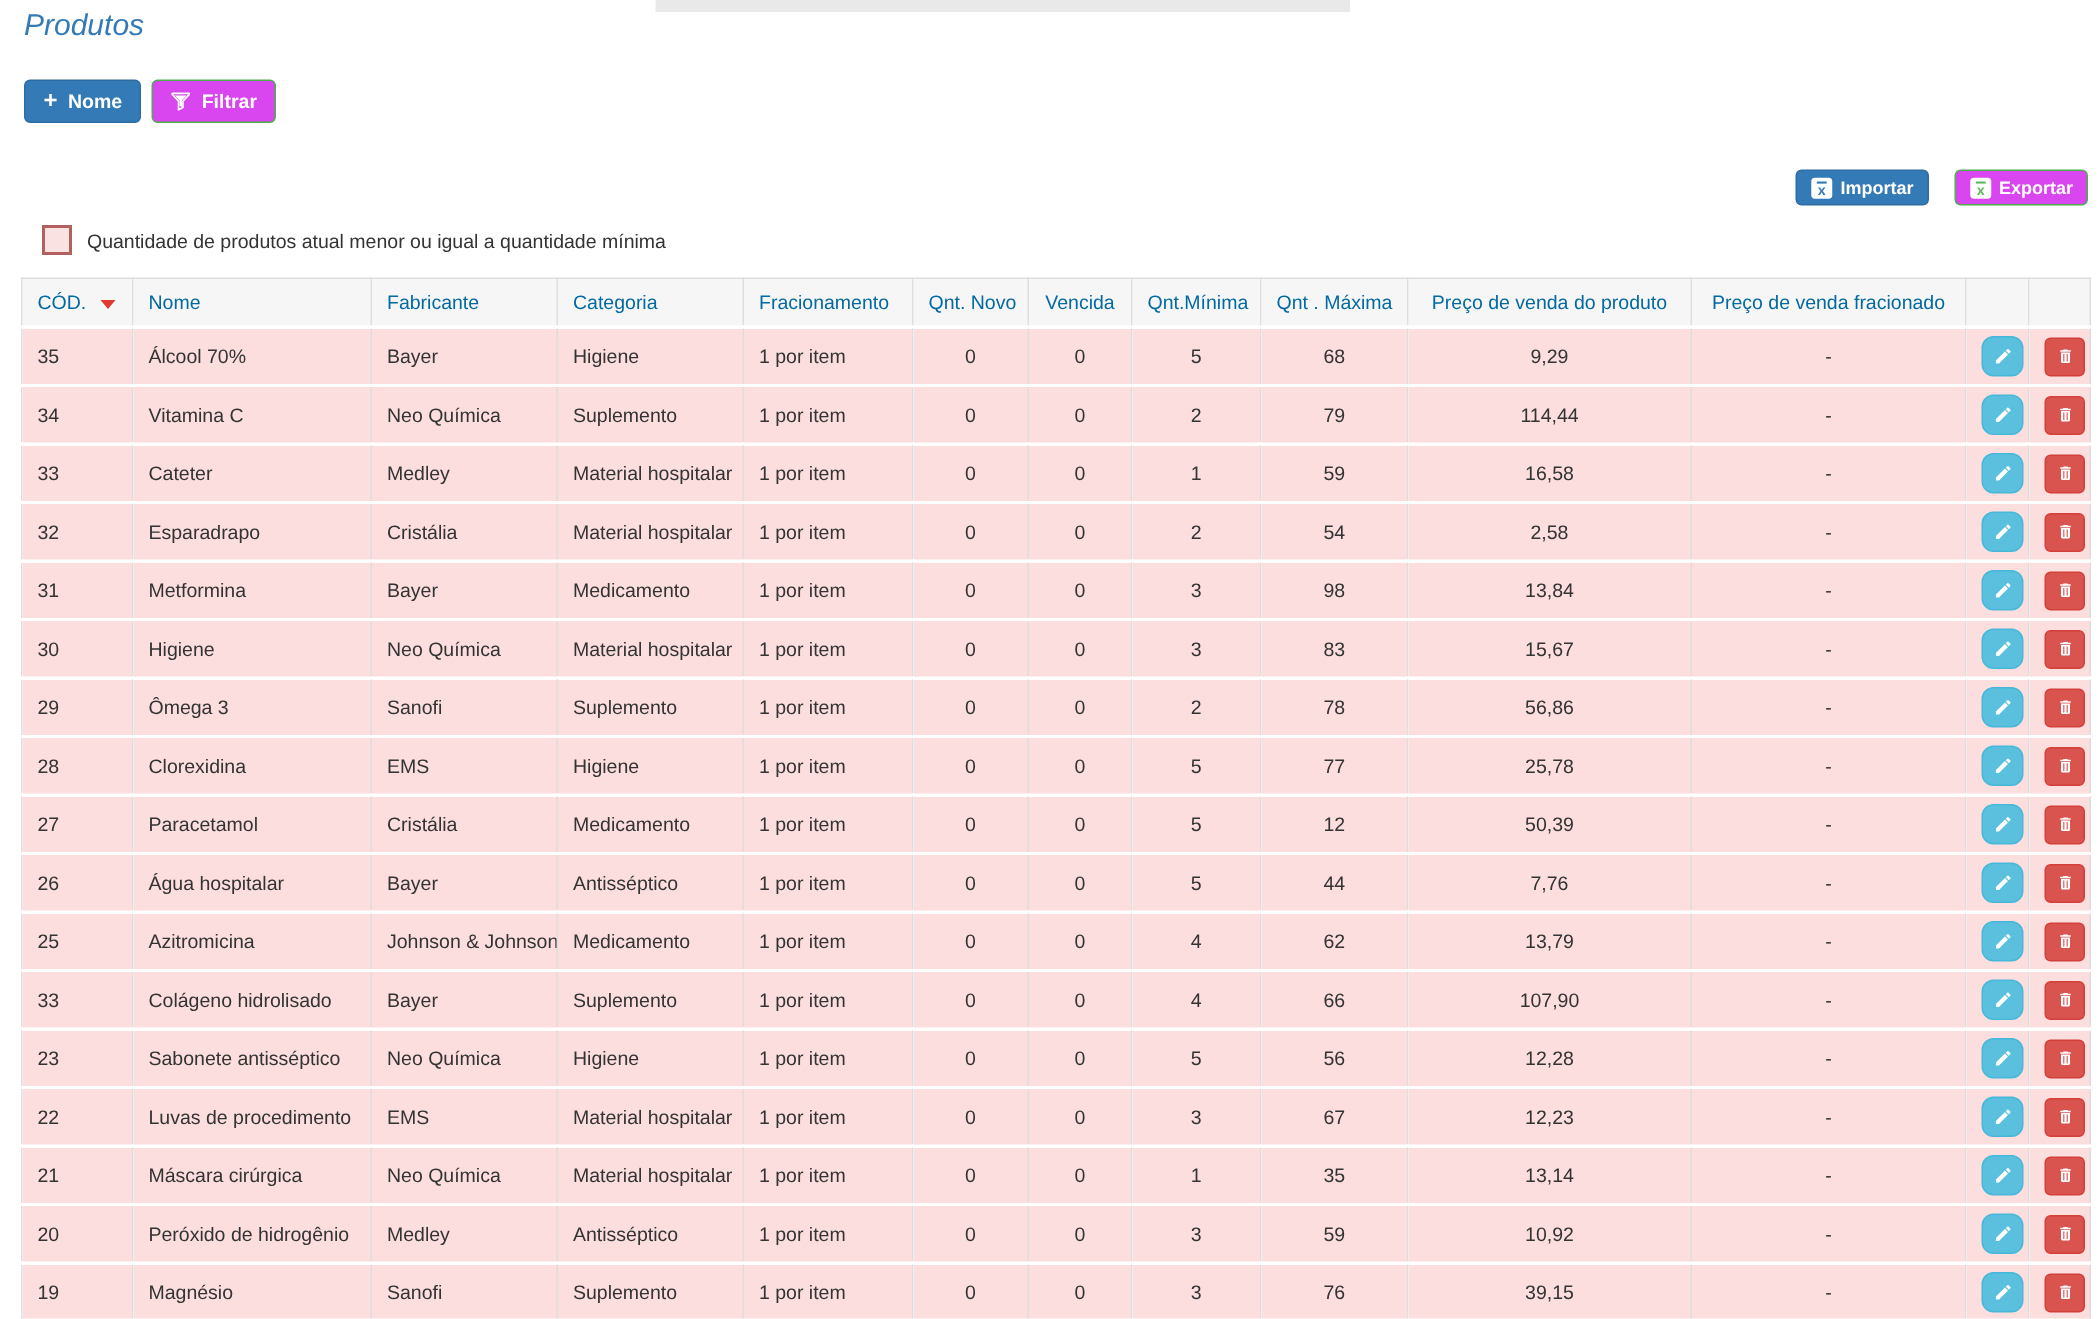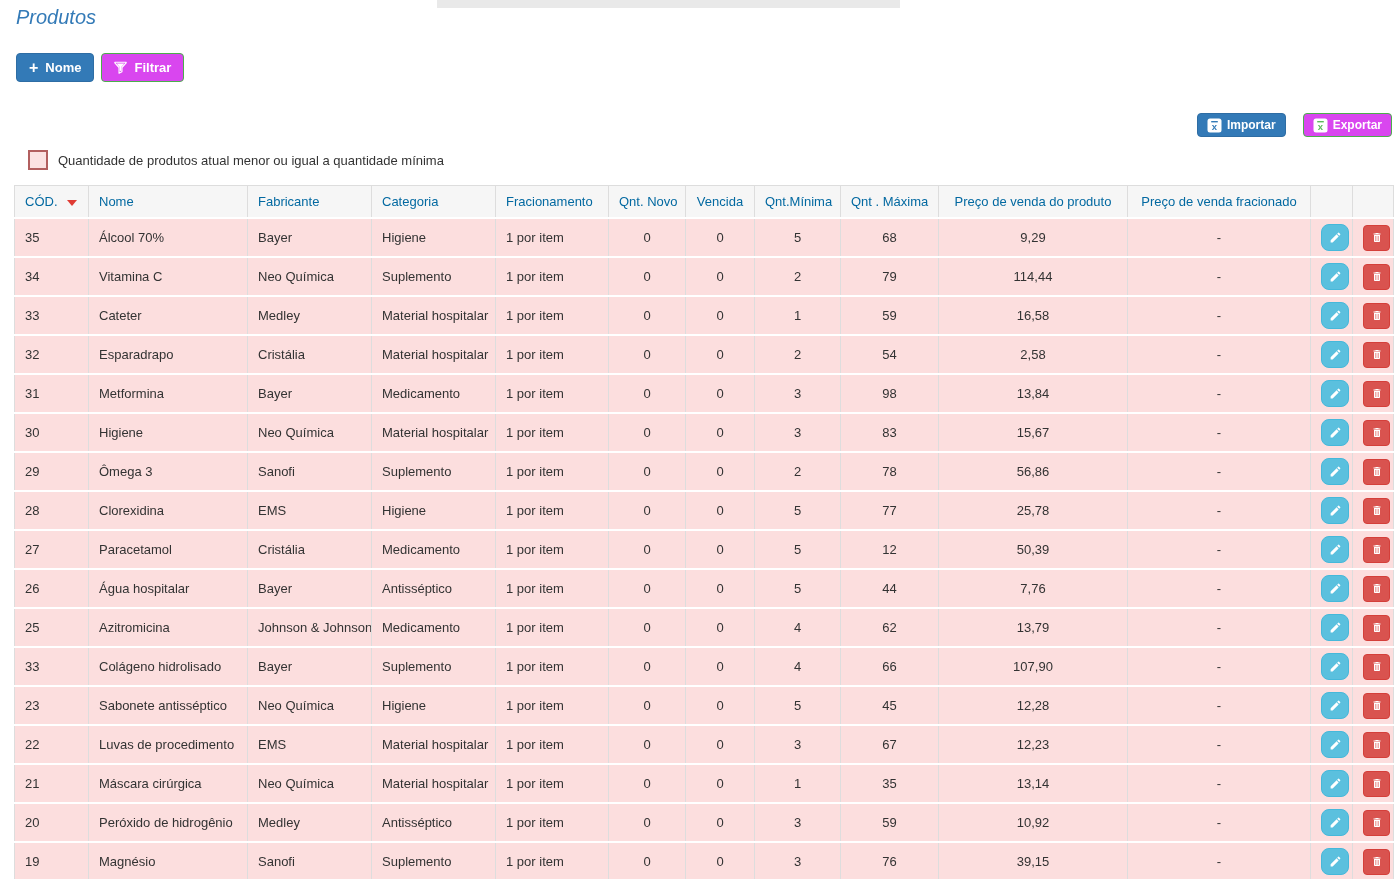--- a/index.html
+++ b/index.html
@@ -426,21 +426,21 @@
       </tr>
       <tr>
         <td class="al-left">23</td>
         <td class="al-left">Sabonete antisséptico</td>
         <td class="al-left">Neo Química</td>
         <td class="al-left">Higiene</td>
         <td class="al-left">1 por item</td>
         <td class="al-center">0</td>
         <td class="al-center">0</td>
         <td class="al-center">5</td>
-        <td class="al-center">45</td>
+        <td class="al-center">56</td>
         <td class="al-center">12,28</td>
         <td class="al-center">-</td>
         <td class="al-center"><button class="icon-btn edit-btn">
             <svg width="13" height="13" viewBox="0 0 24 24">
               <path fill="#fff" d="M3 17.25V21h3.75L17.81 9.94l-3.75-3.75L3 17.25zM20.71 7.04c.39-.39.39-1.02 0-1.41l-2.34-2.34a.996.996 0 0 0-1.41 0l-1.83 1.83 3.75 3.75 1.83-1.83z"></path>
             </svg>
           </button></td>
         <td class="al-center"><button class="icon-btn delete-btn">
             <svg width="12" height="13" viewBox="0 0 24 24">
               <path fill="#fff" d="M6 19c0 1.1.9 2 2 2h8c1.1 0 2-.9 2-2V7H6v12zM9 9h1.5v10H9V9zm4.5 0H15v10h-1.5V9zM19 4h-3.5l-1-1h-5l-1 1H5v2h14V4z"></path>

